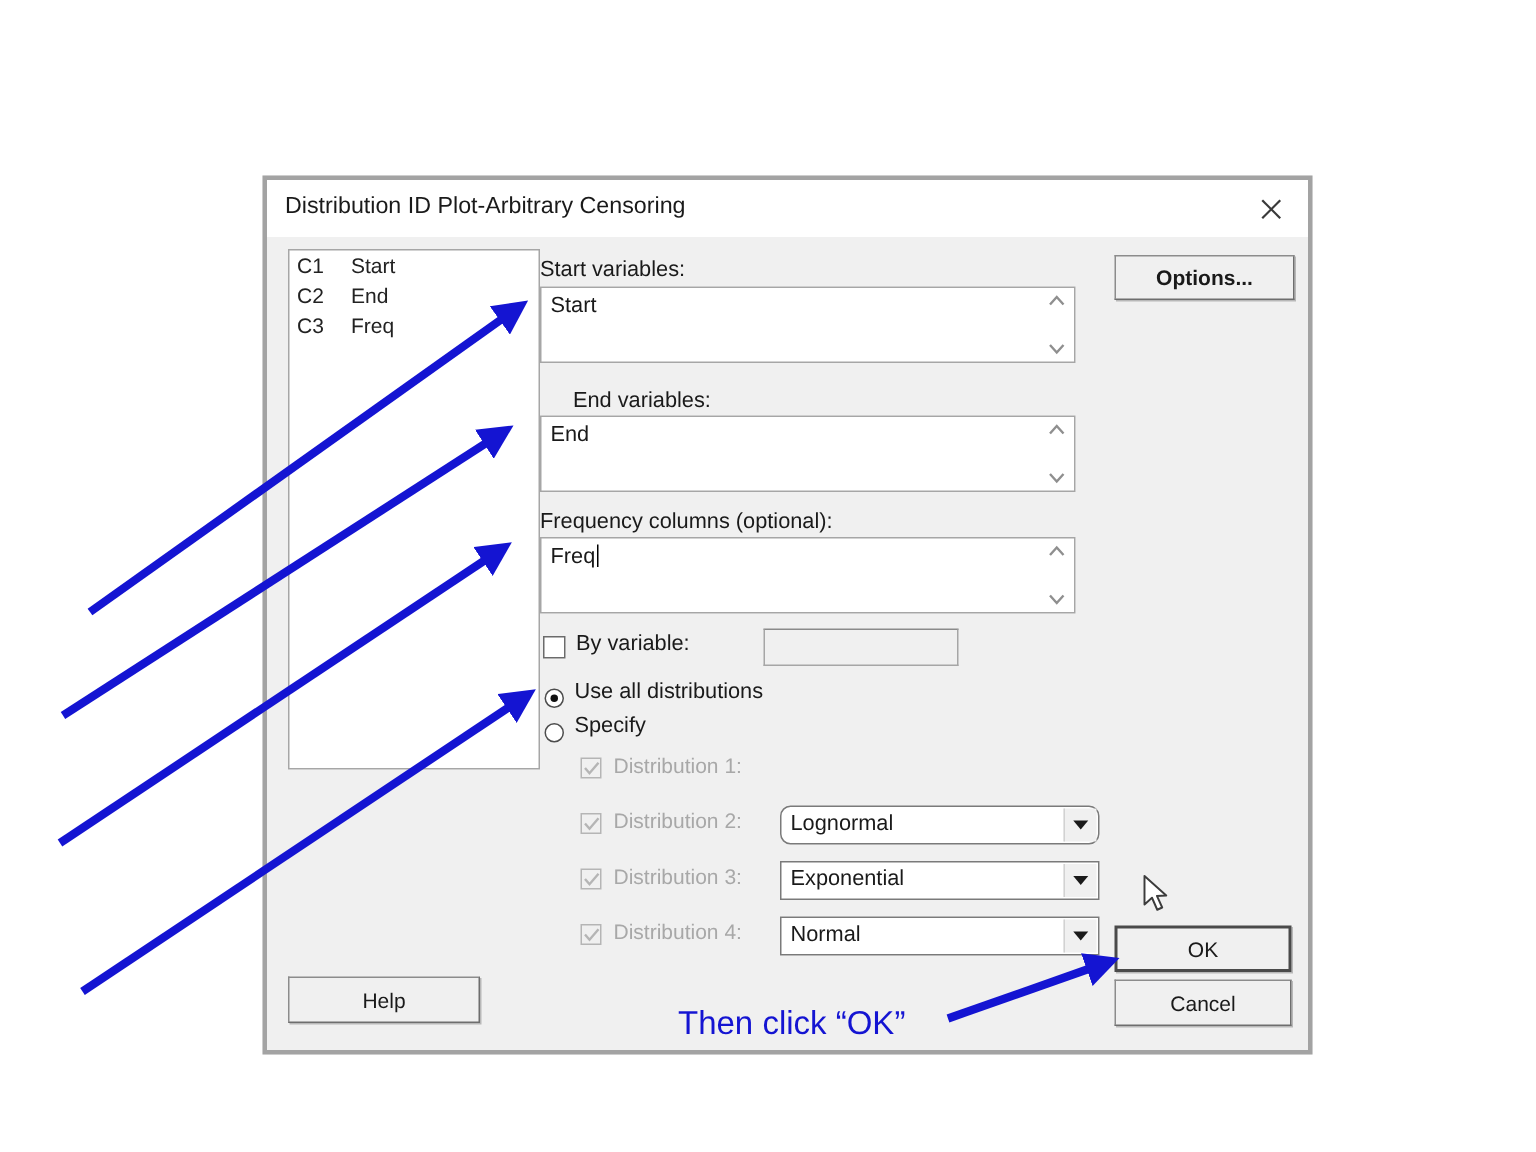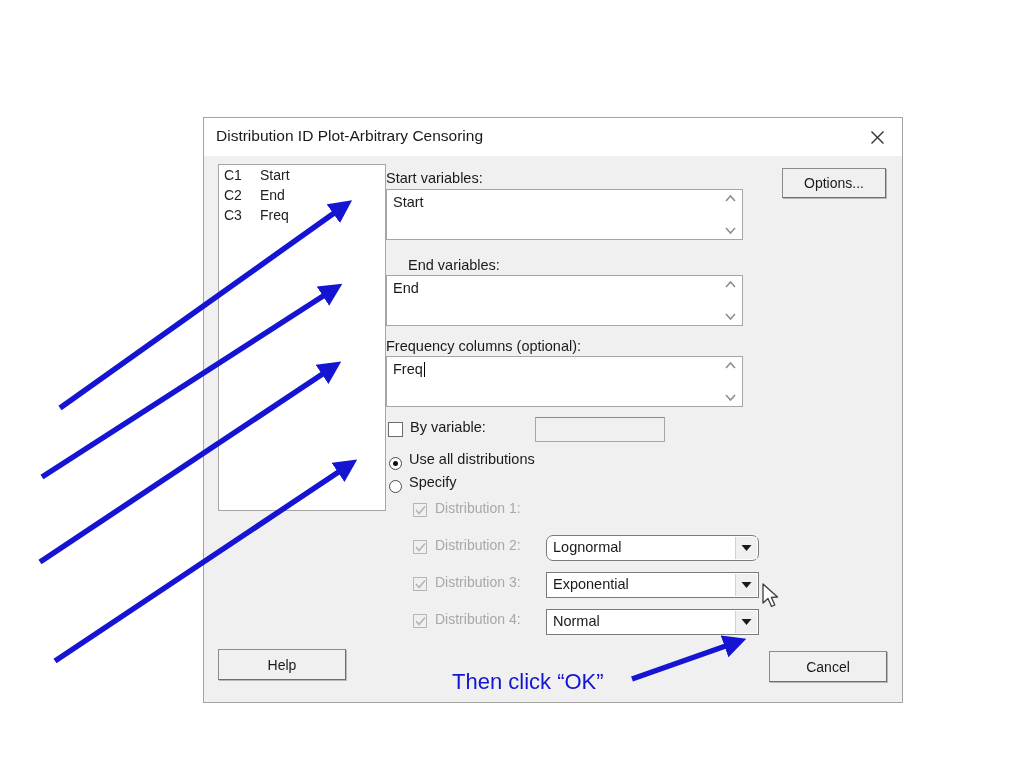--- a/index.html
+++ b/index.html
@@ -17,23 +17,22 @@
   }
 
   
   #dialog {
     position: absolute;
     left: 175px;
     top: 117px;
     width: 700px;
     height: 586px;
     background: #f0f0f0;
-    border: 1px solid #a3a3a3;
-    box-sizing: border-box;
-    margin-left: 28px;
+    border: 3px solid #a3a3a3;
+    box-sizing: border-box;
   }
   #titlebar {
     position: absolute;
     left: 0; top: 0;
     width: 100%;
     height: 38px;
     background: #ffffff;
     box-sizing: border-box;
   }
   #title-text {
@@ -110,24 +109,25 @@
     user-select: none;
   }
   .btn.disabled { color: #a3a3a3; }
   .btn.default-focus {
     border: 2px solid #4a4a4a;
   }
 
   
   #options-btn {
     position: absolute;
-    left: 578px;
+    left: 565px;
     top: 50px;
-    width: 104px;
+    width: 120px;
     height: 30px;
+    font-weight: bold;
   }
   #ok-btn {
     position: absolute;
     left: 565px;
     top: 497px;
     width: 118px;
     height: 31px;
   }
   #cancel-btn {
     position: absolute;
@@ -440,20 +440,21 @@
     <div class="dist-label" style="left:231px; top:493px;">Distribution 4:</div>
     <div class="combo" style="top:491px;">
       <div class="cb-value">Normal</div>
       <div class="cb-arrow">
         <svg width="11" height="8" viewBox="0 0 11 8">
             <polygon points="0.5,1 10.5,1 5.5,7" fill="#1a1a1a"></polygon>
           </svg>
       </div>
     </div>
 
+    <div id="ok-btn" class="btn default-focus">OK</div>
     <div id="cancel-btn" class="btn">Cancel</div>
 
   </div>
 
   <svg id="annotations">
     <defs>
       <marker id="ah" markerWidth="4.2" markerHeight="4.2" refX="2.4" refY="2.1" orient="auto">
         <polygon points="0,0 4.2,2.1 0,4.2" fill="#1414d2"></polygon>
       </marker>
     </defs>

